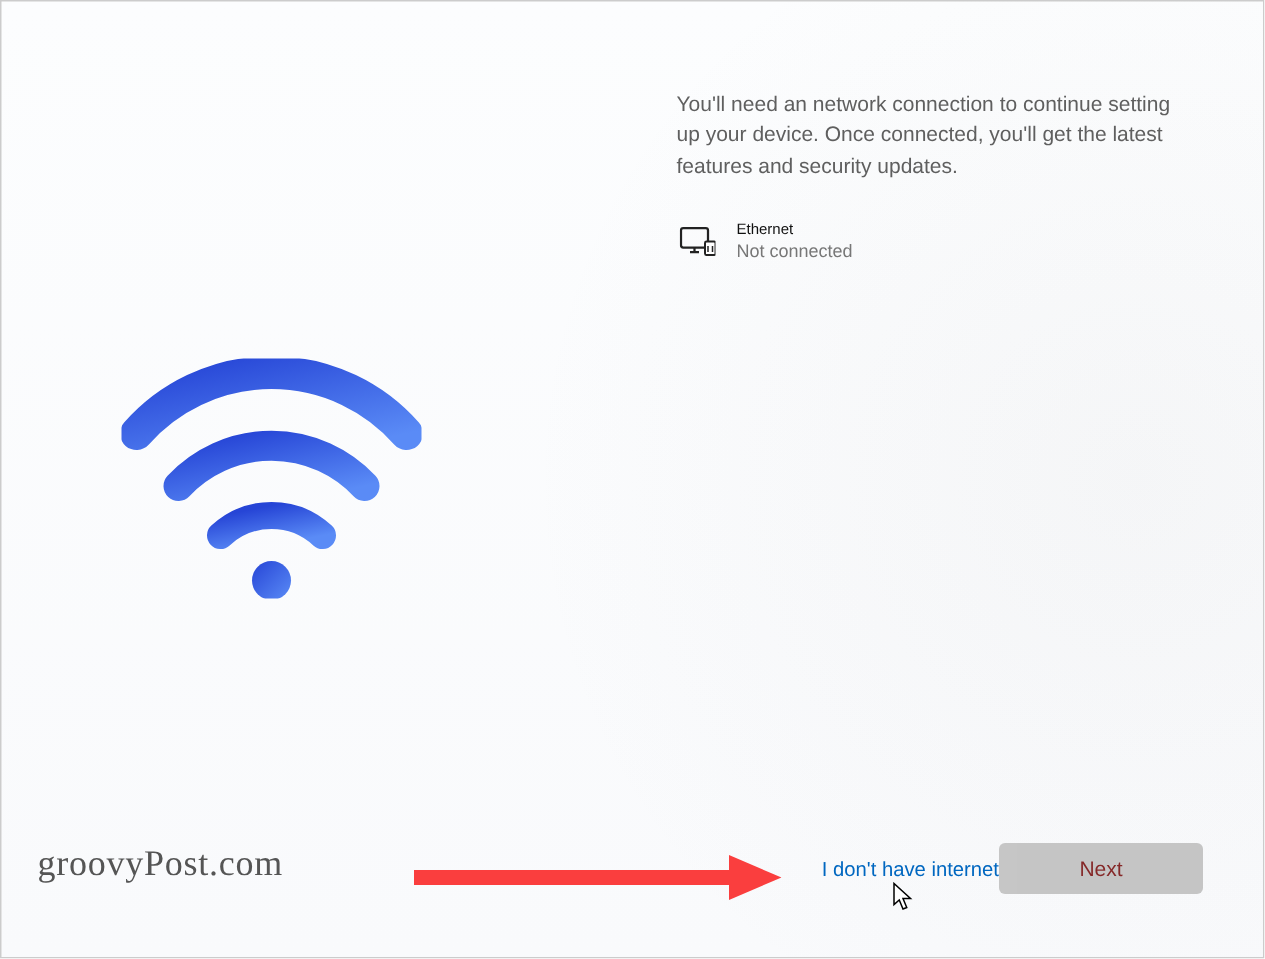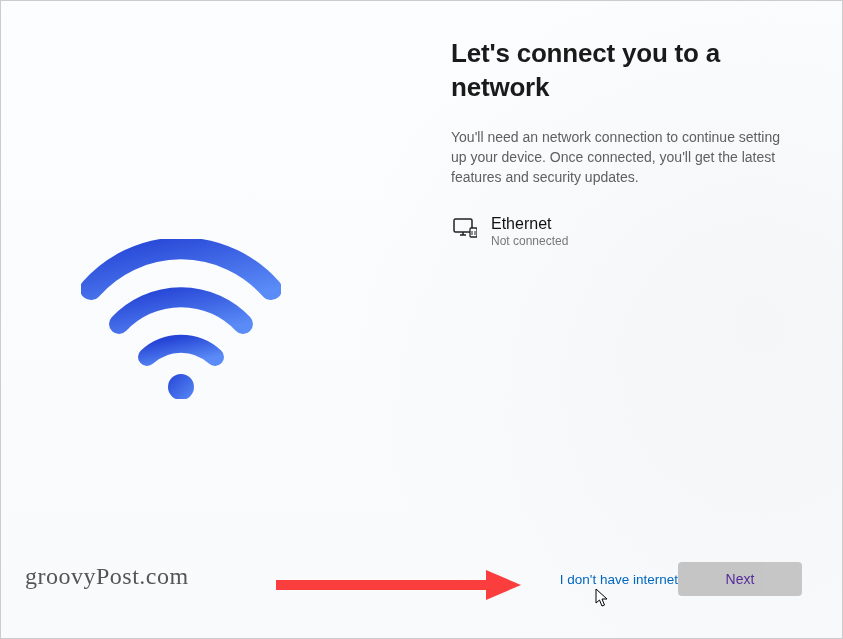--- a/index.html
+++ b/index.html
@@ -62,21 +62,21 @@
       width: 24px;
       height: 22px;
       flex-shrink: 0;
       margin-top: 2px;
     }
     .network-labels {
       display: flex;
       flex-direction: column;
     }
     .network-name {
-      font-size: 16px;
+      font-size: 10px;
       color: #111;
       font-weight: 400;
     }
     .network-status {
       font-size: 12px;
       color: #777;
       margin-top: 1px;
     }
     .footer {
       position: absolute;
@@ -84,24 +84,24 @@
       right: 40px;
       display: flex;
       align-items: center;
     }
     .skip-link {
       font-size: 13.5px;
       color: #0067c0;
       cursor: pointer;
     }
     .next-btn {
-      width: 124px;
+      width: 136px;
       height: 34px;
       background: #c3c3c3;
-      color: #4c1d95;
+      color: #7f1d1d;
       border: none;
       border-radius: 4px;
       font-size: 14px;
       cursor: default;
       opacity: 0.95;
     }
     .watermark-text {
       position: absolute;
       left: 24px;
       bottom: 48px;
@@ -142,21 +142,20 @@
         </linearGradient>
       </defs>
       <path d="M 10 50 A 120 120 0 0 1 190 50" stroke="url(#wg)" stroke-width="22" fill="none" stroke-linecap="round"></path>
       <path d="M 38 85 A 85 85 0 0 1 162 85" stroke="url(#wg)" stroke-width="20" fill="none" stroke-linecap="round"></path>
       <path d="M 66 118 A 50 50 0 0 1 134 118" stroke="url(#wg)" stroke-width="18" fill="none" stroke-linecap="round"></path>
       <circle cx="100" cy="148" r="13" fill="url(#wg)"></circle>
     </svg>
   </div>
 
   <div class="content">
-    <h1 class="title">Let's connect you to a network</h1>
     <p class="subtext">You'll need an network connection to continue setting up your device. Once connected, you'll get the latest features and security updates.</p>
 
     <div class="network-item">
       <span class="network-icon">
         <svg viewBox="0 0 24 22" width="24" height="22">
           <rect x="1" y="2" width="18" height="13" rx="1.5" fill="none" stroke="#222" stroke-width="1.5"></rect>
           <line x1="7" y1="18" x2="13" y2="18" stroke="#222" stroke-width="1.5"></line>
           <line x1="10" y1="15" x2="10" y2="18" stroke="#222" stroke-width="1.5"></line>
           <rect x="17" y="11" width="7" height="9" rx="1" fill="#fff" stroke="#222" stroke-width="1.3"></rect>
           <line x1="19" y1="14" x2="19" y2="18" stroke="#222" stroke-width="1"></line>

